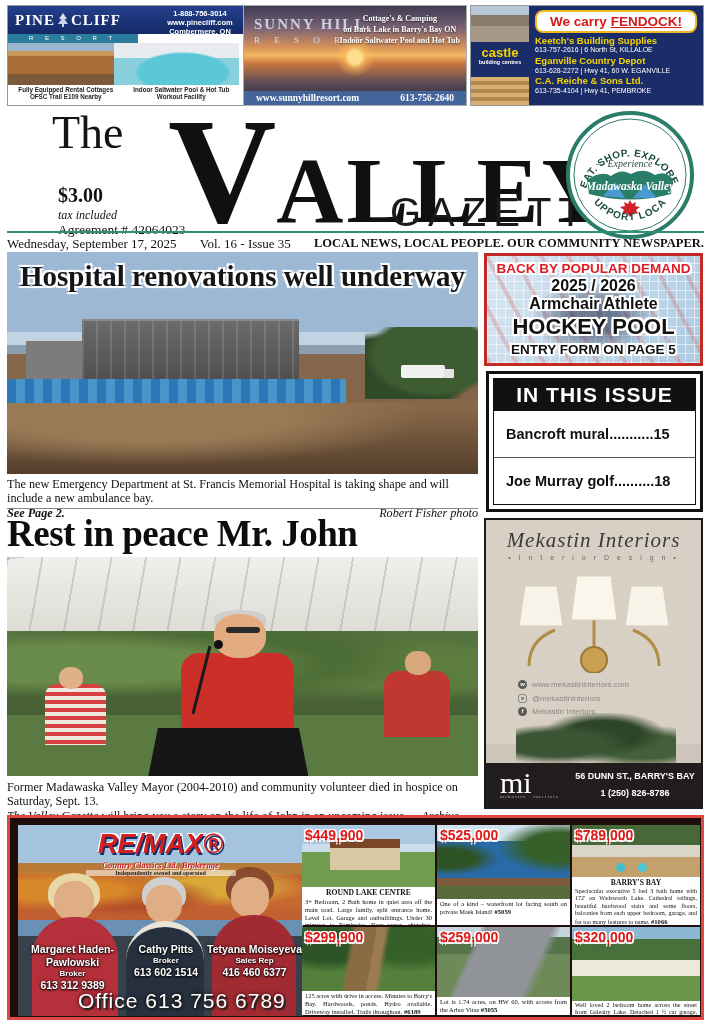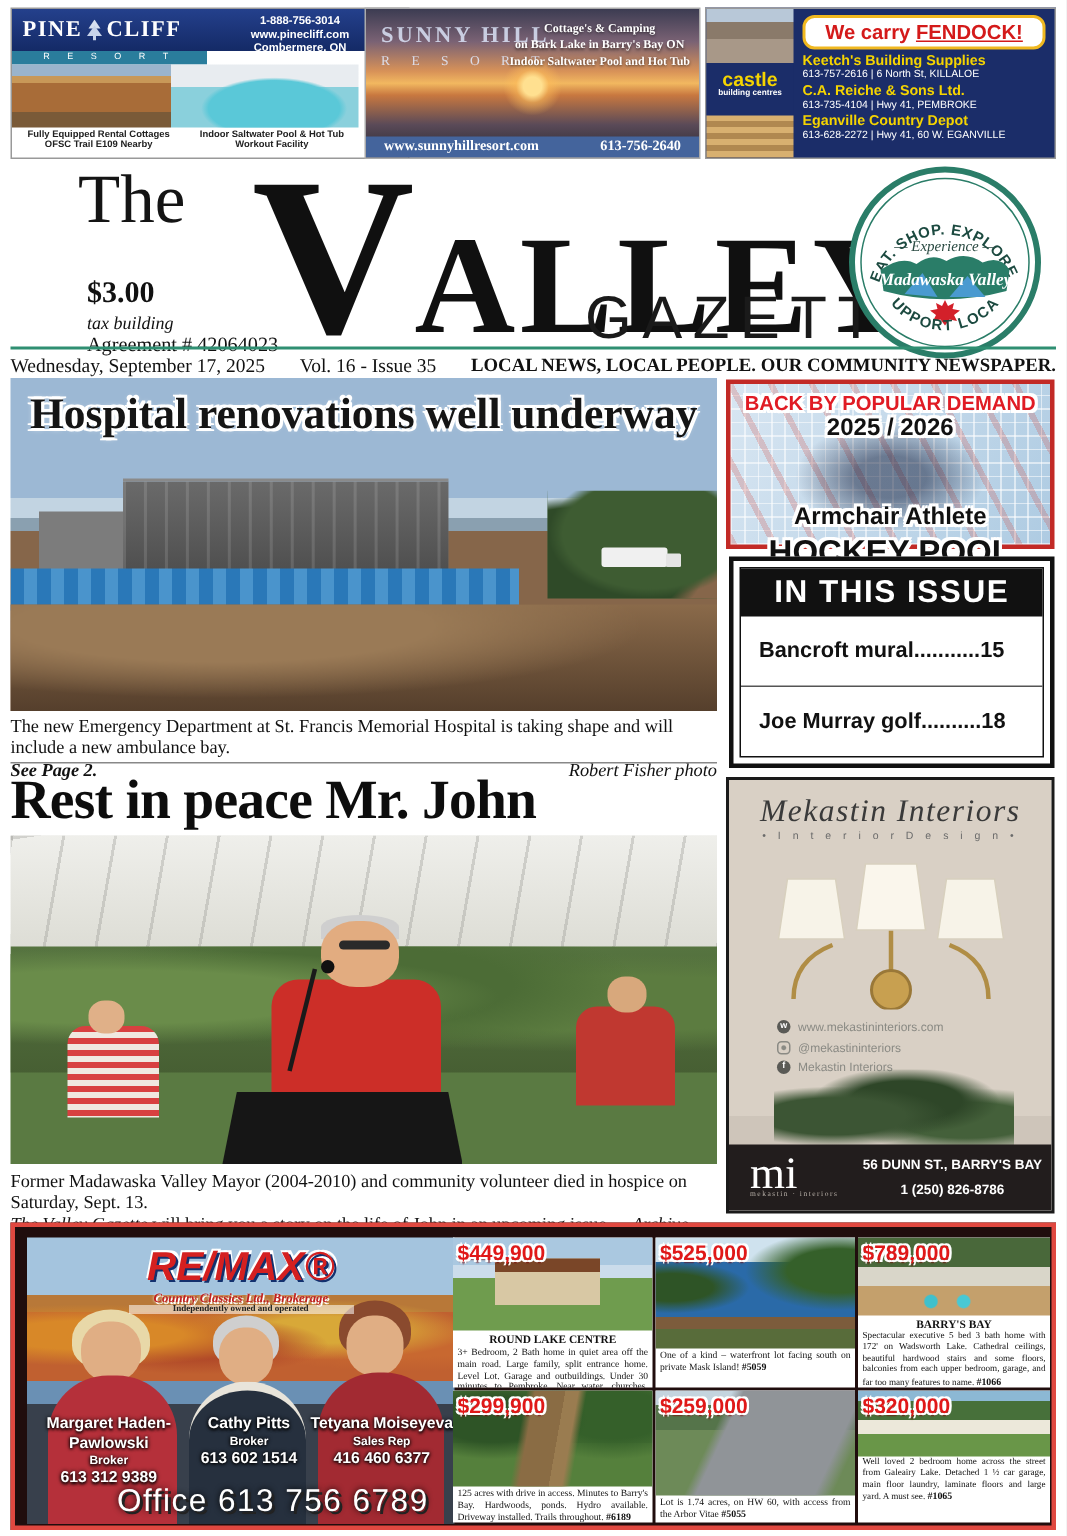--- a/index.html
+++ b/index.html
@@ -121,21 +121,21 @@
           background:
             radial-gradient(ellipse at 50% 58%,rgba(16,26,56,.5) 0 16%,transparent 42%),
             repeating-linear-gradient(62deg,rgba(210,60,48,.22) 0 4px,transparent 4px 24px),
             repeating-linear-gradient(0deg,rgba(255,255,255,.55) 0 1px,transparent 1px 9px),
             repeating-linear-gradient(90deg,rgba(255,255,255,.55) 0 1px,transparent 1px 9px),
             linear-gradient(120deg,#d8e6f2,#aecbe2);
           text-align:center;font-family:"Liberation Sans",sans-serif;font-weight:bold;}
   .hk{text-shadow:-2px -2px 0 #fff,2px -2px 0 #fff,-2px 2px 0 #fff,2px 2px 0 #fff,-2px 0 0 #fff,2px 0 0 #fff,0 -2px 0 #fff,0 2px 0 #fff;}
   .hk1{color:#e01b24;font-size:13.5px;margin-top:5px;}
   .hk2{color:#111;font-size:16px;margin-top:1px;}
-  .hk3{color:#111;font-size:16px;margin-top:41px;}
+  .hk3{color:#111;font-size:16px;}
   .hk4{color:#111;font-size:22px;margin-top:1px;}
   .hk5{color:#111;font-size:13.5px;margin-top:2px;}
   .issue{left:486px;top:371px;width:217px;height:141px;border:3px solid #111;box-sizing:border-box;
          background:#fff;padding:4px;}
   .issue-in{border:1px solid #111;height:100%;box-sizing:border-box;display:flex;flex-direction:column;}
   .issue-hd{background:#111;color:#fff;font-family:"Liberation Sans",sans-serif;font-weight:bold;
             font-size:21px;text-align:center;letter-spacing:1px;padding:4px 0;}
   .issue-it{flex:1;display:flex;align-items:center;font-family:"Liberation Sans",sans-serif;
             font-weight:bold;font-size:14.5px;padding-left:12px;border-bottom:1.5px solid #555;}
   .issue-it:last-child{border-bottom:none;}
@@ -209,22 +209,22 @@
       radial-gradient(circle at 38% 82%,#40c0cc 0 4px,transparent 5px),
       radial-gradient(circle at 55% 82%,#48c8d4 0 4px,transparent 5px),
       linear-gradient(180deg,#49683a 0 38%,#d9d6c9 38% 62%,#c4a06c 62% 100%);}
   .ph4g{height:64px;background:
       linear-gradient(100deg,transparent 0 34%,#8a6c44 38% 52%,#9a7c50 52% 58%,transparent 62%),
       radial-gradient(ellipse at 20% 30%,#2e5426 0 24%,transparent 42%),
       radial-gradient(ellipse at 80% 25%,#35602a 0 24%,transparent 44%),
       linear-gradient(180deg,#4a7436 0 55%,#55803c 55% 100%);}
   .ph5g{height:70px;background:
       linear-gradient(115deg,transparent 0 26%,#909498 30% 70%,transparent 76%),
-      linear-gradient(180deg,#c4d4de 0 14%,#55744a 14% 38%,#6d8a58 38% 100%); padding-left: 32px;}
-  .ph6g{height:44px;background:
+      linear-gradient(180deg,#c4d4de 0 14%,#55744a 14% 38%,#6d8a58 38% 100%);}
+  .ph6g{height:74px;background:
       linear-gradient(180deg,#8cb8d4 0 16%,#47703a 16% 44%,#ece8da 44% 66%,#699648 66% 100%);}
 </style>
 </head>
 <body>
 
 <div class="page">
 
   <div class="abs ad pc">
     <div class="pc-head">
       <div class="pc-logo">
@@ -286,33 +286,33 @@
     </div>
     <div class="cs-right">
       <div class="fendock">
         <span>We carry </span><u>FENDOCK!</u>
       </div>
       <div class="dealer">
         <div class="dn">Keetch's Building Supplies</div>
         <div class="di">613-757-2616  |  6 North St, KILLALOE</div>
       </div>
       <div class="dealer">
+        <div class="dn">Eganville Country Depot</div>
+        <div class="di">613-628-2272  |  Hwy 41, 60 W. EGANVILLE</div>
+      </div>
+      <div class="dealer">
         <div class="dn">C.A. Reiche &amp; Sons Ltd.</div>
         <div class="di">613-735-4104  |  Hwy 41, PEMBROKE</div>
       </div>
-      <div class="dealer">
-        <div class="dn">Eganville Country Depot</div>
-        <div class="di">613-628-2272  |  Hwy 41, 60 W. EGANVILLE</div>
-      </div>
     </div>
   </div>
 
   <div class="abs the">The</div>
   <div class="abs price">$3.00</div>
-  <div class="abs taxinc">tax building</div>
+  <div class="abs taxinc">tax included</div>
   <div class="abs agree">Agreement # 42064023</div>
   <div class="abs valley">
     <span class="v">V</span>
       <span class="rest">ALLEY</span>
   </div>
   <div class="abs gazette">GAZETTE</div>
 
   <svg class="abs badge" width="130" height="130" viewBox="0 0 130 130">
     <defs>
       <path id="arcT" d="M 22,76 A 46,46 0 0 1 108,76" fill="none"></path>

